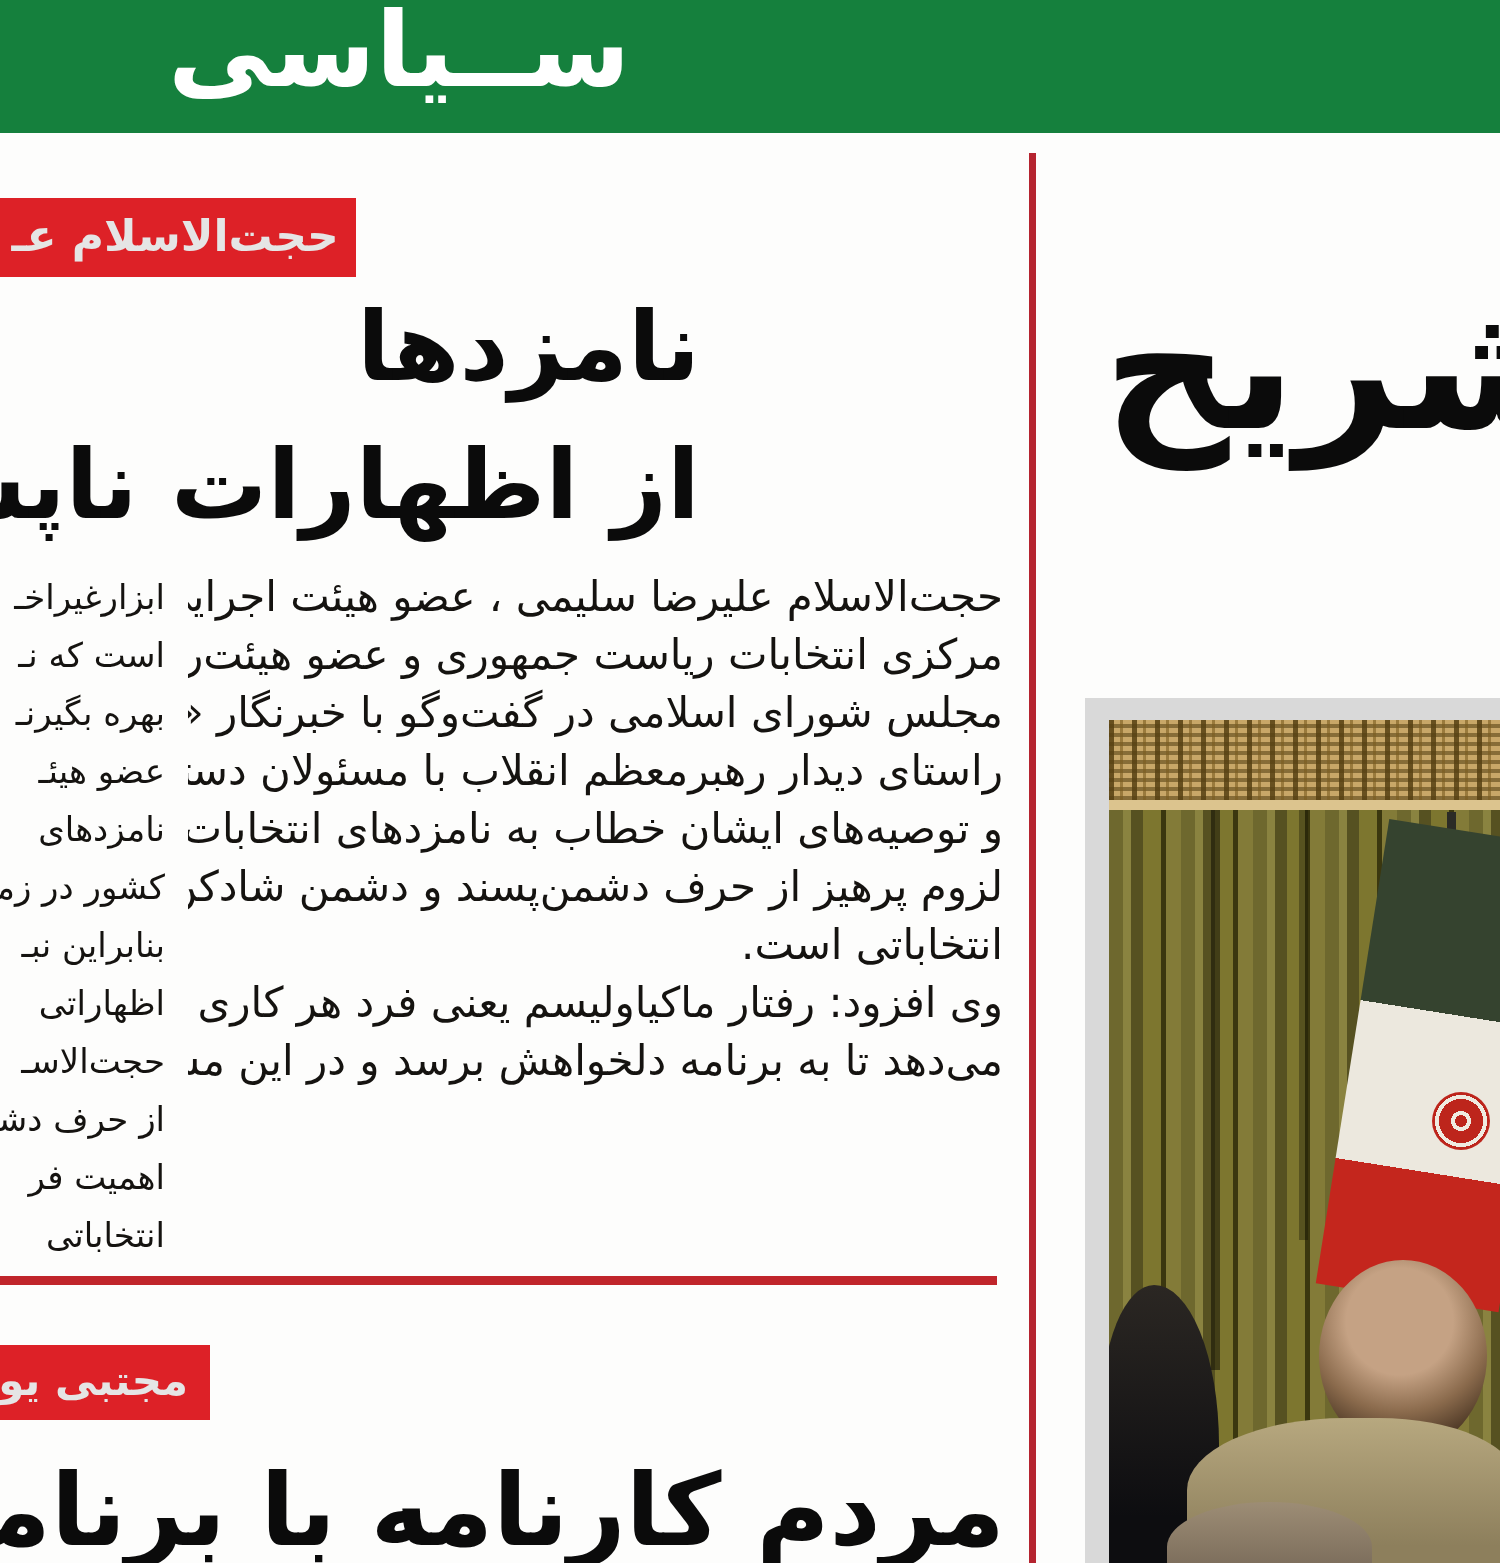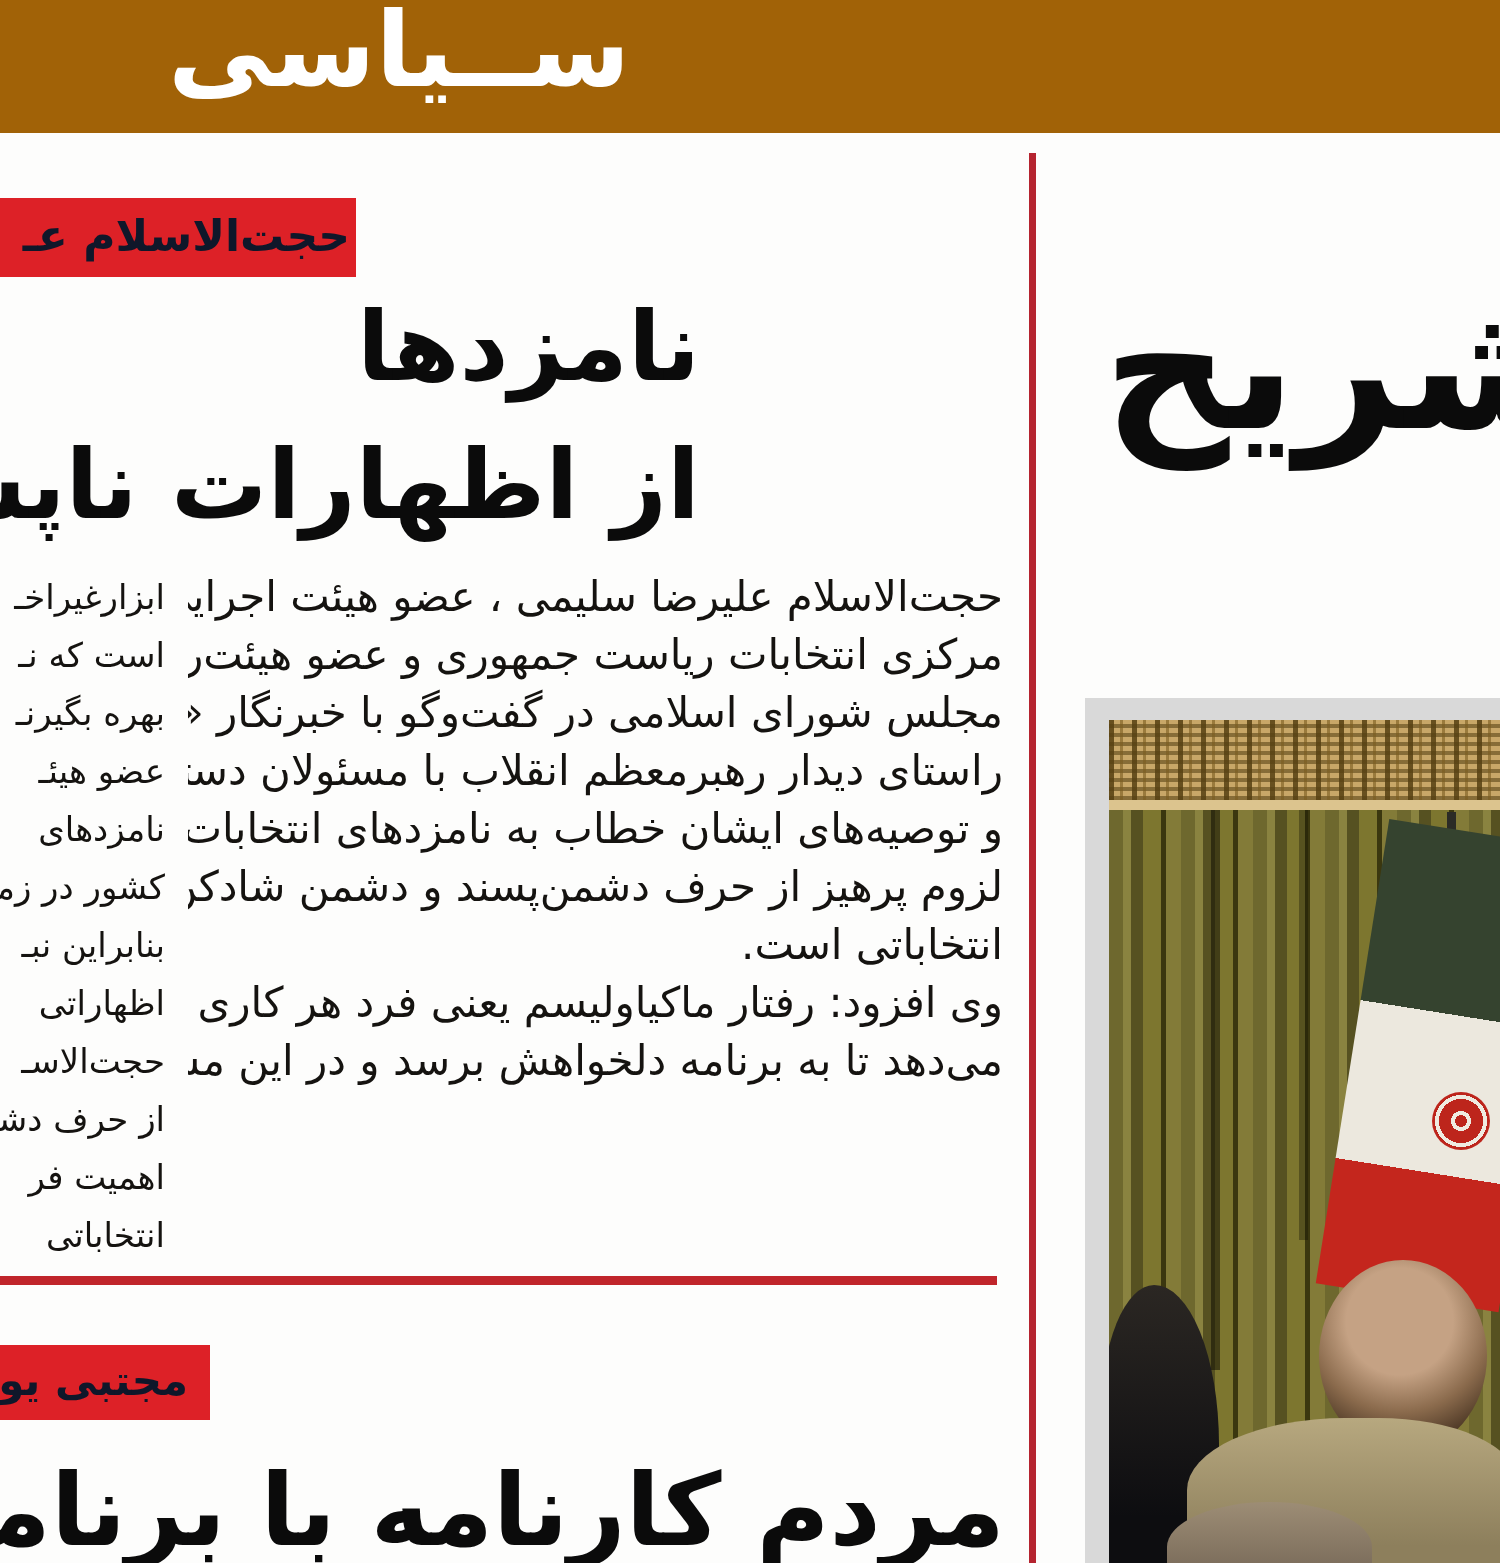--- a/index.html
+++ b/index.html
@@ -1,31 +1,31 @@
 <!DOCTYPE html>
 <html lang="fa"><head>
 <meta charset="utf-8">
 <style>
   html,body{margin:0;padding:0;background:#ffffff;}
   #page{
     position:relative;width:1500px;height:1563px;overflow:hidden;background:#fdfdfc;
     font-family:"DejaVu Sans",sans-serif;direction:rtl;
   }
   
-  .banner{position:absolute;left:0;top:0;width:1500px;height:133px;background:#a16207;}
+  .banner{position:absolute;left:0;top:0;width:1500px;height:133px;background:#15803d;}
   .banner-title{
     position:absolute;left:168px;top:-16px;color:#ffffff;font-weight:bold;
     font-size:104px;line-height:133px;white-space:nowrap;direction:rtl;
   }
   
   .v-divider{position:absolute;left:1029px;top:153px;width:7px;height:1410px;background:#b52430;}
   
   .kicker{
-    position:absolute;background:#dd2127;overflow:hidden;color:#0f172a;font-weight:bold;
-    direction:rtl;text-align:right;white-space:nowrap;
+    position:absolute;background:#dd2127;overflow:hidden;color:#e5e5e5;font-weight:bold;
+    direction:rtl;text-align:center;white-space:nowrap;
   }
   .kicker1{left:0;top:198px;width:350px;height:79px;font-size:44px;line-height:76px;padding-right:6px;}
   .kicker2{left:0;top:1345px;width:188px;height:75px;font-size:42px;line-height:72px;padding-right:22px;}
   
   .headline1{
     position:absolute;right:800px;top:278px;text-align:right;direction:rtl;color:#0b0b0b;
     font-weight:bold;font-size:96px;line-height:138px;
   }
   .headline1 .hl{white-space:nowrap;}
   .headline2{

